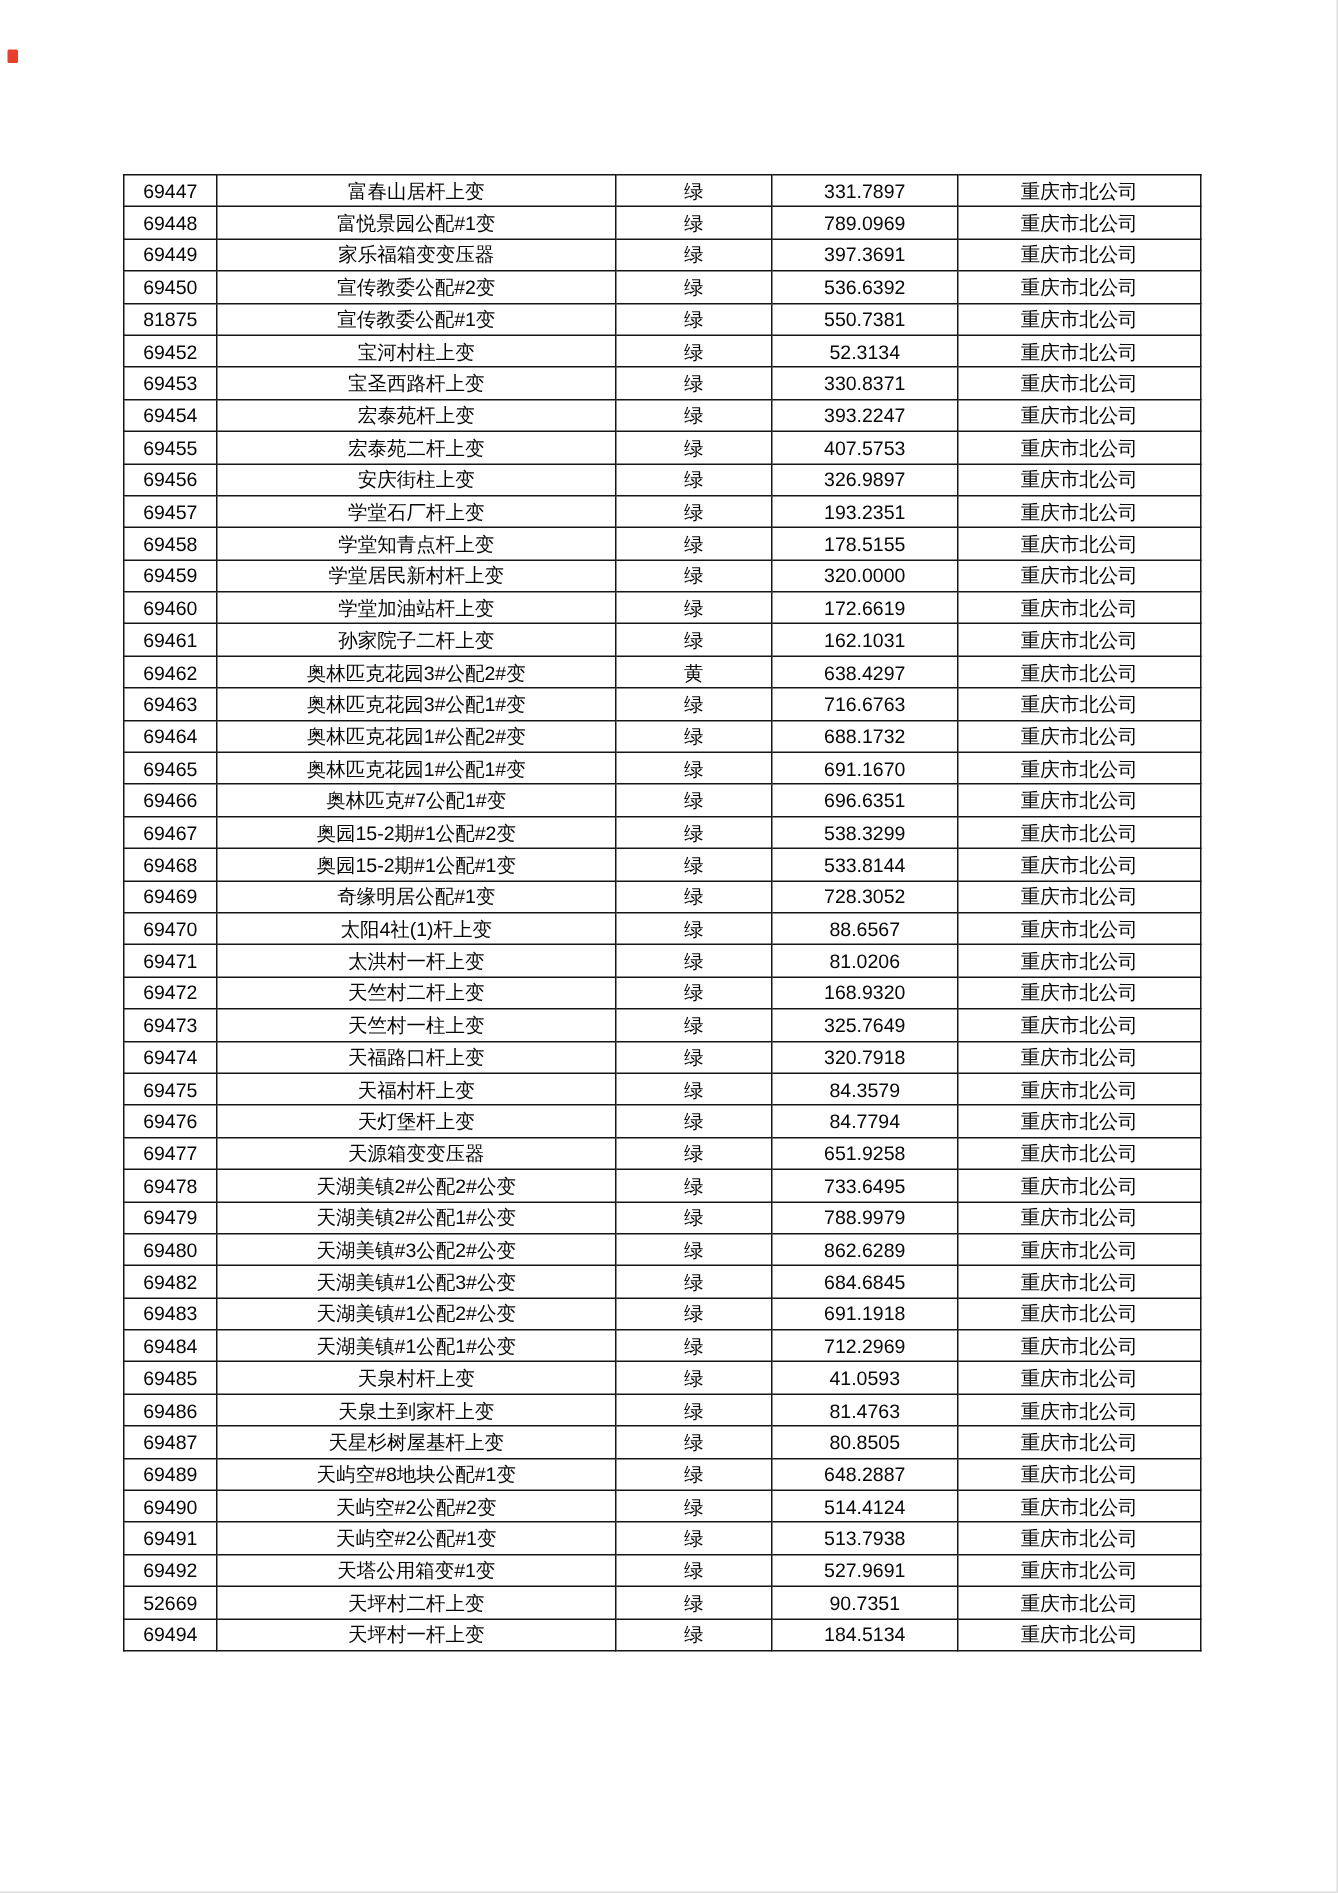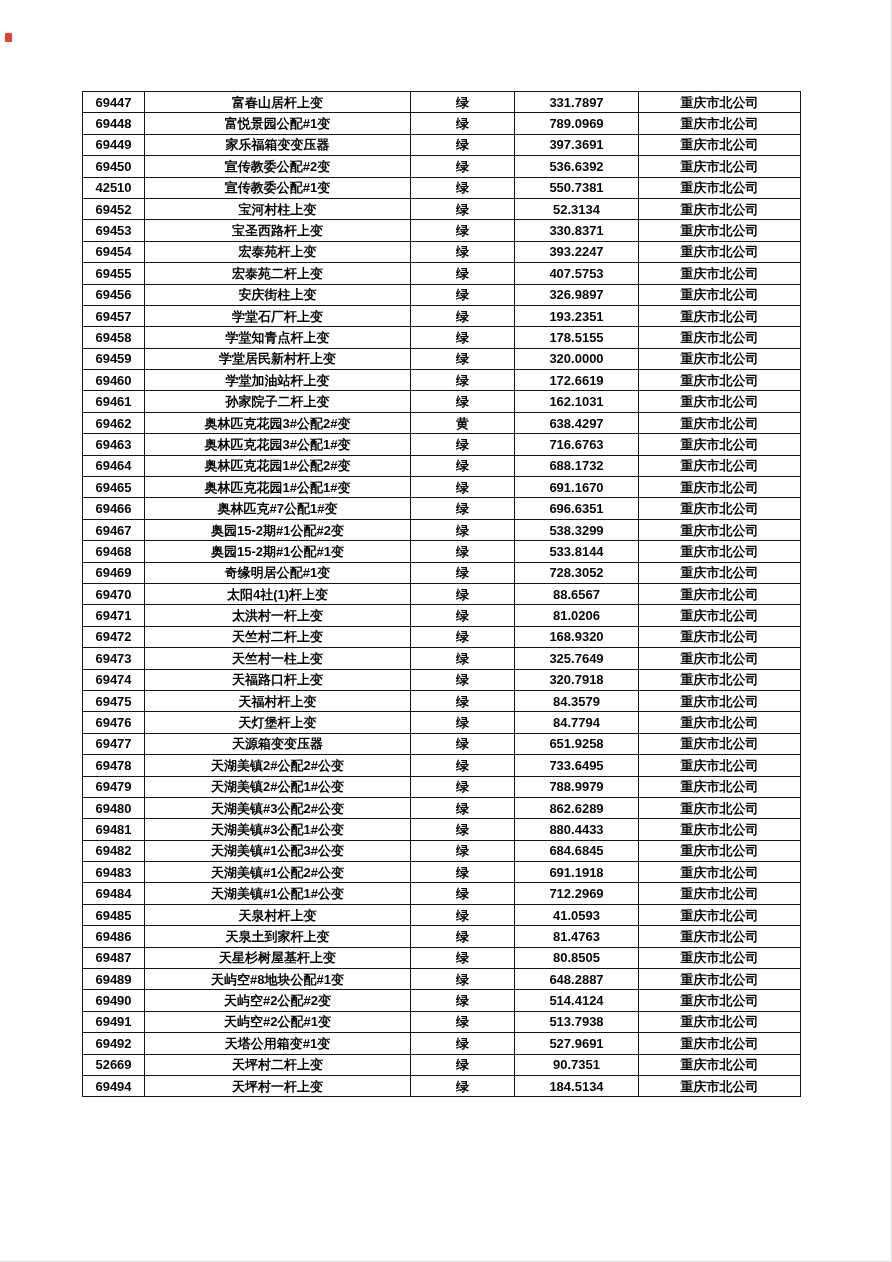--- a/index.html
+++ b/index.html
@@ -27,25 +27,24 @@
     left: 5px;
     top: 33px;
     width: 7px;
     height: 9px;
     background: #e8402d;
     border-radius: 1px;
   }
   table.data-table {
     position: absolute;
     left: 82px;
-    top: 91px;
+    top: 116px;
     width: 718px;
     border-collapse: collapse;
     table-layout: fixed;
-    font-weight: bold;
   }
   table.data-table tr {
     height: 21.4px;
   }
   table.data-table td {
     border: 1px solid #161616;
     padding: 0 2px;
     text-align: center;
     vertical-align: middle;
     font-size: 13px;
@@ -97,21 +96,21 @@
     <td class="c-company">重庆市北公司</td>
   </tr>
         <tr>
     <td class="c-id">69450</td>
     <td class="c-name">宣传教委公配#2变</td>
     <td class="c-status">绿</td>
     <td class="c-value">536.6392</td>
     <td class="c-company">重庆市北公司</td>
   </tr>
         <tr>
-    <td class="c-id">42510</td>
+    <td class="c-id">81875</td>
     <td class="c-name">宣传教委公配#1变</td>
     <td class="c-status">绿</td>
     <td class="c-value">550.7381</td>
     <td class="c-company">重庆市北公司</td>
   </tr>
         <tr>
     <td class="c-id">69452</td>
     <td class="c-name">宝河村柱上变</td>
     <td class="c-status">绿</td>
     <td class="c-value">52.3134</td>
@@ -304,27 +303,20 @@
     <td class="c-name">天湖美镇2#公配1#公变</td>
     <td class="c-status">绿</td>
     <td class="c-value">788.9979</td>
     <td class="c-company">重庆市北公司</td>
   </tr>
         <tr>
     <td class="c-id">69480</td>
     <td class="c-name">天湖美镇#3公配2#公变</td>
     <td class="c-status">绿</td>
     <td class="c-value">862.6289</td>
-    <td class="c-company">重庆市北公司</td>
-  </tr>
-        <tr>
-    <td class="c-id">69481</td>
-    <td class="c-name">天湖美镇#3公配1#公变</td>
-    <td class="c-status">绿</td>
-    <td class="c-value">880.4433</td>
     <td class="c-company">重庆市北公司</td>
   </tr>
         <tr>
     <td class="c-id">69482</td>
     <td class="c-name">天湖美镇#1公配3#公变</td>
     <td class="c-status">绿</td>
     <td class="c-value">684.6845</td>
     <td class="c-company">重庆市北公司</td>
   </tr>
         <tr>

